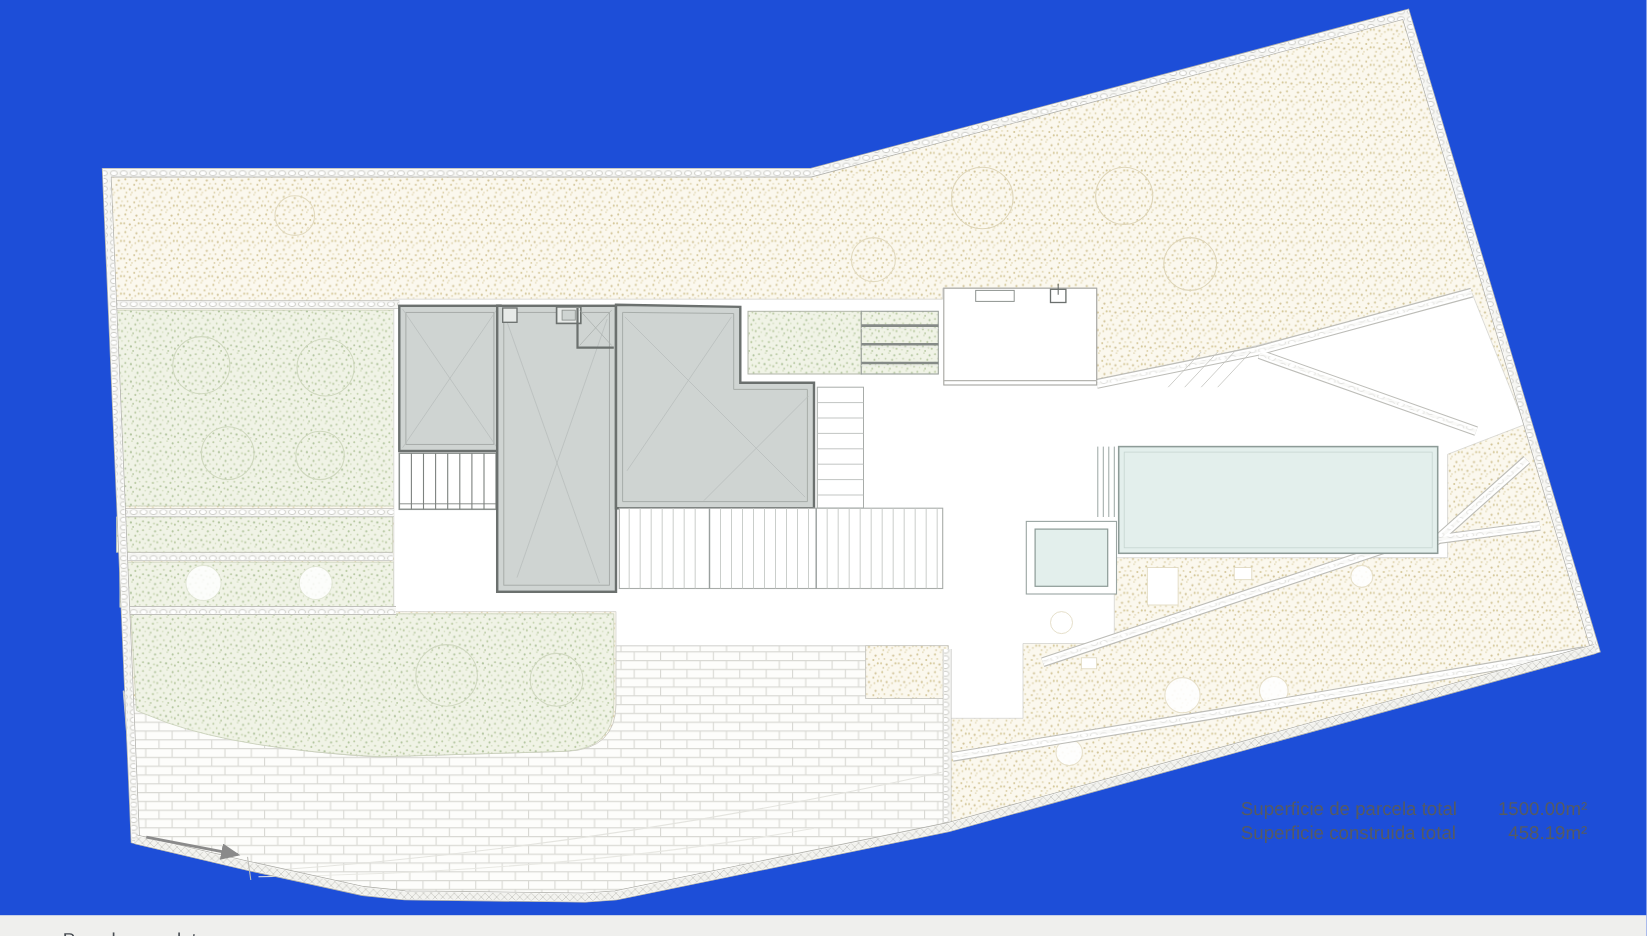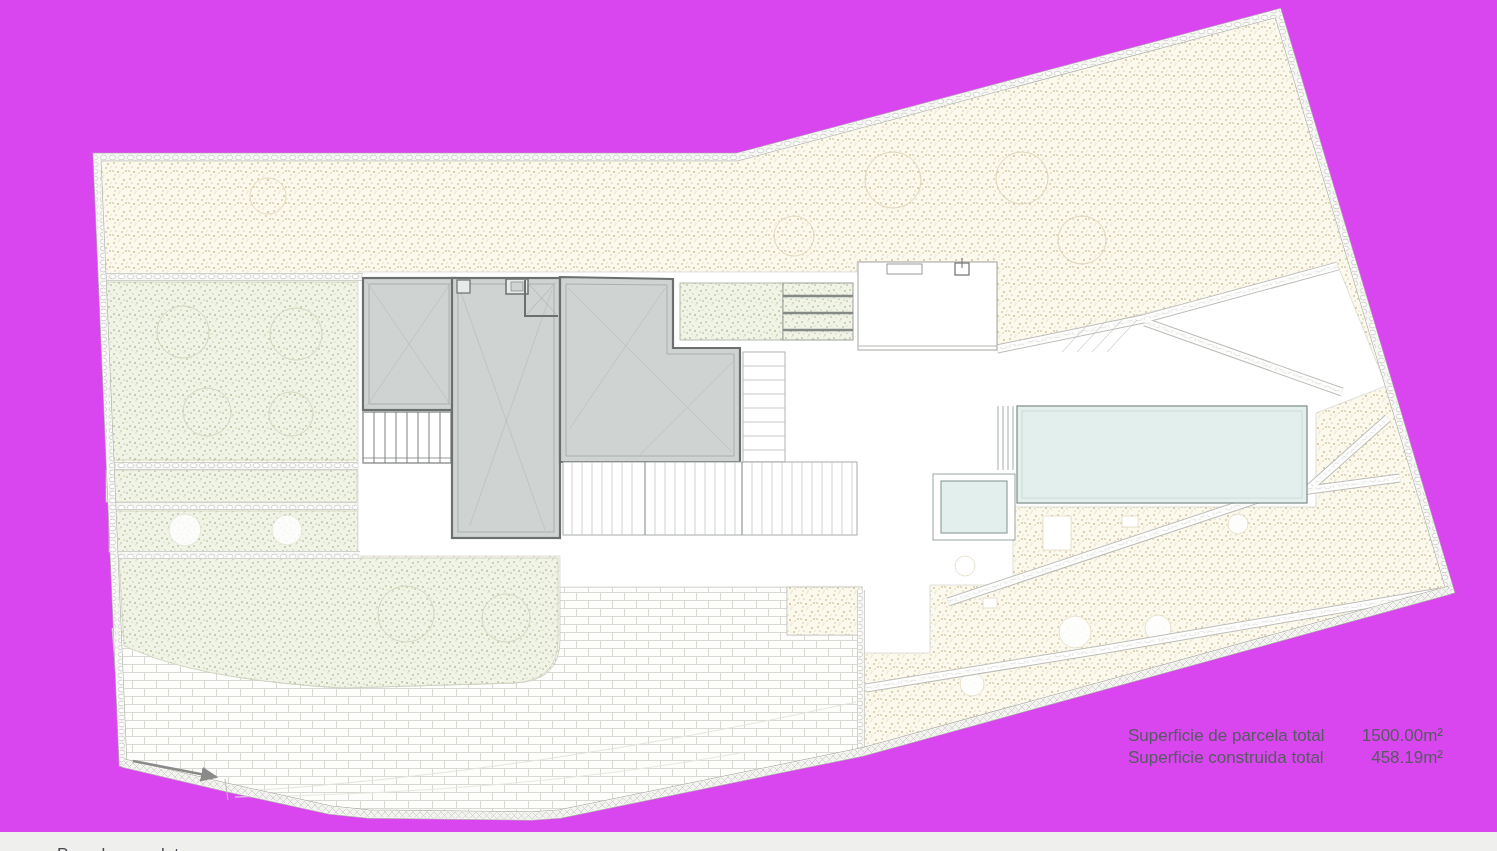--- a/index.html
+++ b/index.html
@@ -1,16 +1,16 @@
 <!DOCTYPE html>
 <html><head>
 <meta charset="utf-8">
 <style>
   html,body{margin:0;padding:0;background:#ffffff;}
-  #stage{position:relative;width:1497px;height:851px;overflow:hidden;background:#d946ef;
+  #stage{position:relative;width:1497px;height:851px;overflow:hidden;background:#1d4ed8;
          font-family:"Liberation Sans",sans-serif;}
   #plan-svg{position:absolute;left:0;top:0;}
   #footer-bar{position:absolute;left:0;top:832px;width:1497px;height:19px;
               background:#efefed;overflow:hidden;}
   #footer-caption{margin:0;padding:13px 0 0 57px;font-size:17px;color:#474c52;
                   font-family:"Liberation Sans",sans-serif;}
   .sum-label{font-size:17px;fill:#565b61;}
   .sum-value{font-size:17px;fill:#565b61;text-anchor:end;}
 </style>
 </head>

